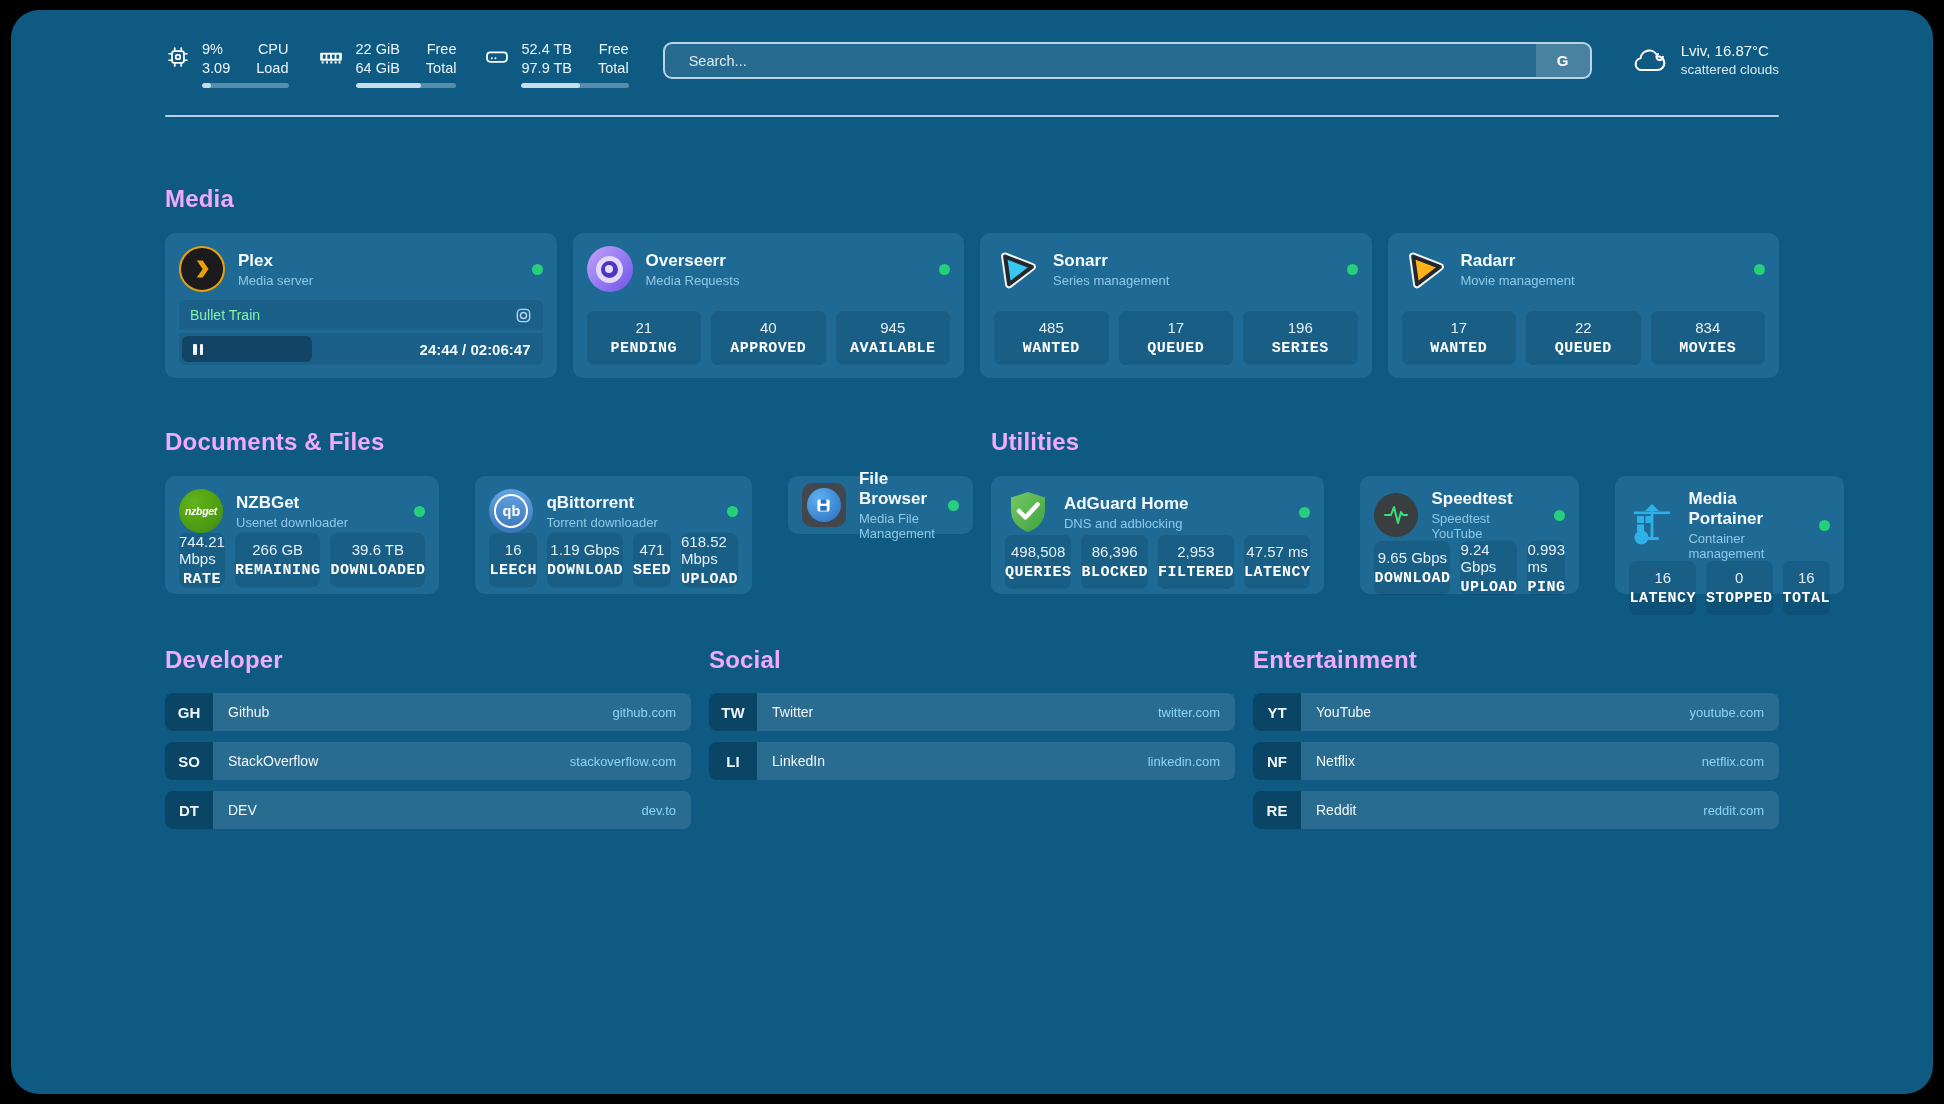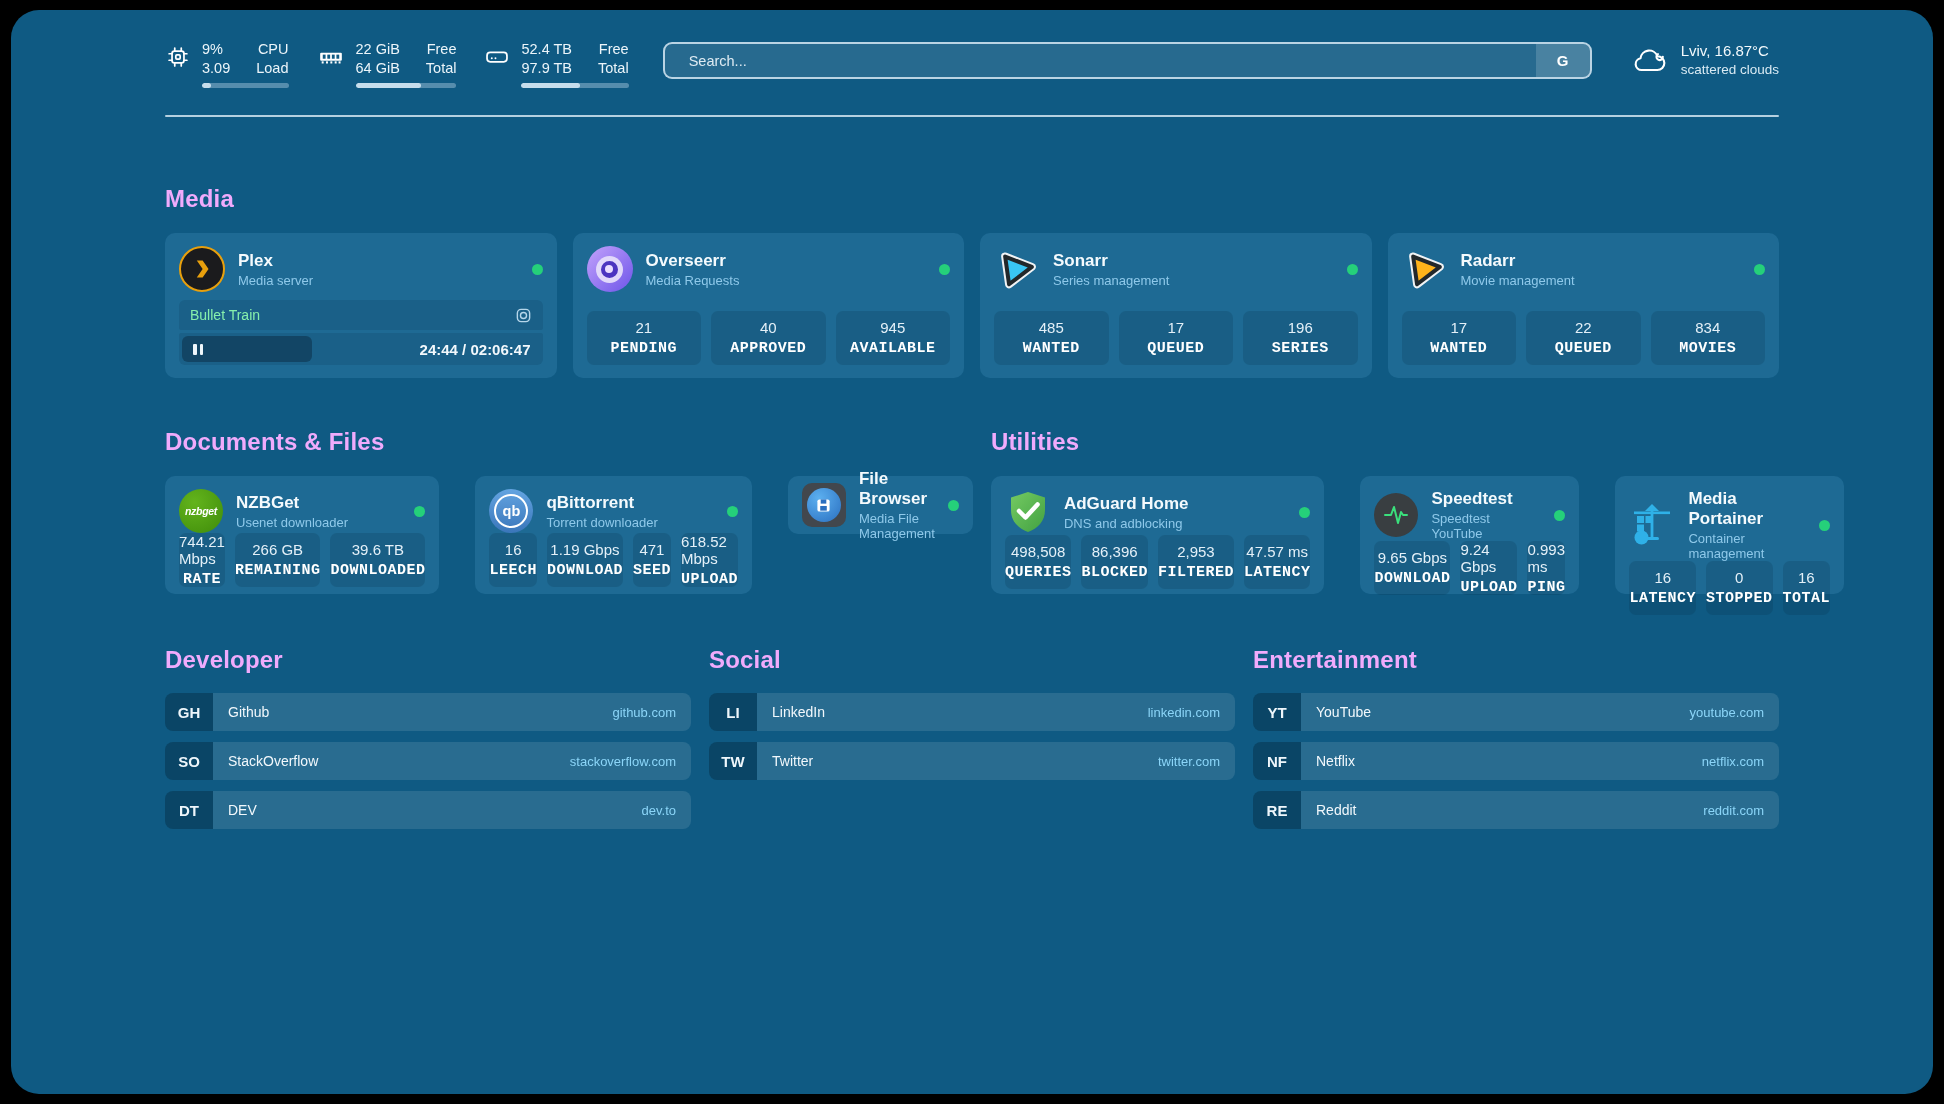--- a/index.html
+++ b/index.html
@@ -541,31 +541,31 @@
                 <span class="bm-url">dev.to</span>
               </span>
           </div>
         </div>
       </div>
 
       <div>
         <h2 class="section-title">Social</h2>
         <div class="bm-rows">
           <div class="bm-row">
+            <span class="bm-abbr">TW</span>
+            <span class="bm-body">
+                <span class="bm-name">Twitter</span>
+                <span class="bm-url">twitter.com</span>
+              </span>
+          </div>
+          <div class="bm-row">
             <span class="bm-abbr">LI</span>
             <span class="bm-body">
                 <span class="bm-name">LinkedIn</span>
                 <span class="bm-url">linkedin.com</span>
-              </span>
-          </div>
-          <div class="bm-row">
-            <span class="bm-abbr">TW</span>
-            <span class="bm-body">
-                <span class="bm-name">Twitter</span>
-                <span class="bm-url">twitter.com</span>
               </span>
           </div>
         </div>
       </div>
 
       <div>
         <h2 class="section-title">Entertainment</h2>
         <div class="bm-rows">
           <div class="bm-row">
             <span class="bm-abbr">YT</span>

